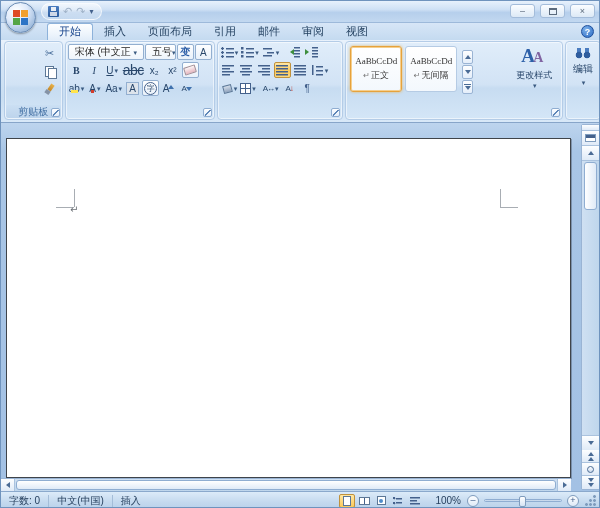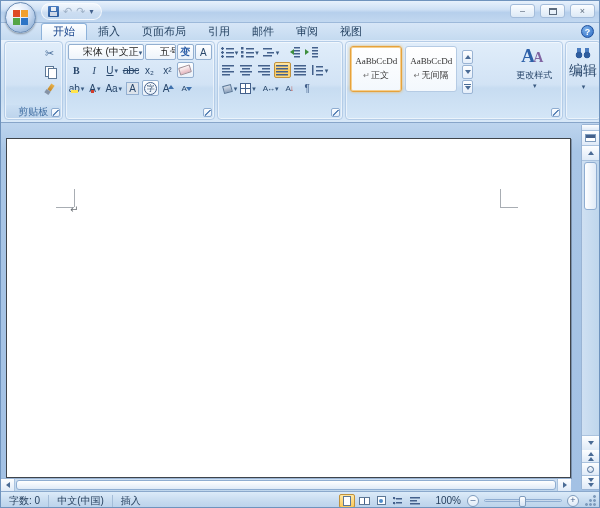--- a/index.html
+++ b/index.html
@@ -35,21 +35,21 @@
     text-shadow:0 1px 0 rgba(255,255,255,.85)}
   .winbtns{position:absolute;right:6px;top:3px;display:flex;gap:5px}
   .winbtn{width:25px;height:14px;border:1px solid #a3bcda;border-radius:3px;color:#5b6b7d;
     background:linear-gradient(#fbfdff,#dcE9f6);display:flex;align-items:center;justify-content:center;
     font-size:9px;line-height:9px}
   .ic-restore{width:8px;height:7px;border:1px solid #5b6b7d;border-top-width:2px}
 
   
   .tabrow{position:absolute;left:0;top:22px;width:600px;height:17px;
     background:linear-gradient(#d7e6f7,#c4daf0)}
-  .tabs{position:absolute;left:40px;top:0;height:17px;display:flex}
+  .tabs{position:absolute;left:46px;top:0;height:17px;display:flex}
   .tab{height:17px;line-height:17px;padding:0 11px;color:#1e3c5c;font-size:11px;border-radius:3px 3px 0 0}
   .tab.active{background:linear-gradient(#fdfeff,#eef5fc 60%,#e2edf9);border:1px solid #8db2da;border-bottom:none;
     color:#15428b;line-height:15px}
   .helpbtn{position:absolute;right:7px;top:2px;width:13px;height:13px;border-radius:50%;
     background:radial-gradient(circle at 35% 30%,#7cb1ea,#2f6cc4);border:1px solid #1d4f9c;color:#fff;
     font-size:9px;font-weight:bold;display:flex;align-items:center;justify-content:center}
 
   
   .ribbon{position:absolute;left:0;top:39px;width:600px;height:83px;
     background:linear-gradient(#e9f2fc,#d6e6f7 25%,#c9def2 70%,#d8e8f8);border-bottom:1px solid #87a5c9}
@@ -63,21 +63,21 @@
     background:
       linear-gradient(135deg,transparent 40%,#5f87b8 40%,#5f87b8 58%,transparent 58%) no-repeat 1px 1px/6px 6px,
       linear-gradient(#fdfeff,#e4eefa)}
   .fr{display:flex;align-items:center;gap:1px;padding:0 2px;margin-top:2px}
   .rbtn{position:relative;display:inline-flex;align-items:center;justify-content:center;height:16px;min-width:17px;
     padding:0 1px;border-radius:2px;color:#29476b;font-size:10px}
   .rbtn.boxed{border:1px solid #93afd0;background:linear-gradient(#fdfeff,#e9f1fa)}
   .rbtn.sel{background:linear-gradient(#ffe7a3,#fbc95b 60%,#fdda7e);border:1px solid #c0913c}
   .da{font-size:7px;color:#3a5a80;margin-left:1px;line-height:7px}
   .combo{display:flex;align-items:center;height:16px;background:linear-gradient(#ffffff,#eef4fb);
-    border:1px solid #93afd0;border-radius:2px;padding:0 14px;font-size:10px;color:#222;white-space:nowrap;overflow:hidden}
+    border:1px solid #93afd0;border-radius:2px;padding:0 6px;font-size:10px;color:#222;white-space:nowrap;overflow:hidden}
   .combo .da{margin-left:auto}
 
   
   .g-clip{width:59px}
   .paste{position:absolute;left:3px;top:3px;width:30px;height:60px;display:flex;flex-direction:column;
     align-items:center;justify-content:flex-start;border-radius:3px}
   .ic-clipboard{position:relative;width:17px;height:22px;background:linear-gradient(#e8a33d,#c87c1e);
     border:1px solid #8a5a14;border-radius:2px;margin-top:2px}
   .ic-clipboard::before{content:"";position:absolute;left:2px;top:4px;right:2px;bottom:1px;background:#fdfdfd;border:1px solid #b9c4d2}
   .ic-clipboard::after{content:"";position:absolute;left:4px;top:-2px;width:7px;height:4px;background:#9aa6b4;border-radius:1px}
@@ -90,21 +90,21 @@
   .ic-brush{position:relative;width:12px;height:12px}
   .ic-brush::before{content:"";position:absolute;left:5px;top:0;width:4px;height:7px;background:linear-gradient(#e8b24a,#c3872a);transform:rotate(35deg)}
   .ic-brush::after{content:"";position:absolute;left:1px;top:6px;width:5px;height:4px;background:#8593a6;transform:rotate(35deg)}
 
   
   .g-font{width:150px}
   .scis{color:#4a6f9b;font-size:11px}
   .b-bold{font-weight:bold;font-family:"Liberation Serif",serif}
   .b-italic{font-style:italic;font-family:"Liberation Serif",serif}
   .b-under{text-decoration:underline}
-  .b-strike{text-decoration:line-through;font-size:11px;letter-spacing:-.5px}
+  .b-strike{text-decoration:line-through;font-size:14px;letter-spacing:-.5px}
   .underbar{position:relative}
   .underbar::after{content:"";position:absolute;left:2px;right:2px;bottom:1px;height:3px}
   .ub-yellow::after{background:#ffe34d;border:1px solid #c9b row}
   .ub-yellow::after{background:#ffe34d}
   .ub-red::after{background:#d23c2a}
   .ic-eraser{width:12px;height:8px;background:linear-gradient(#fdf6f6,#e6b6bf);border:1px solid #a08b93;transform:rotate(-18deg);border-radius:1px}
   .shadA{background:#dde4ec;border:1px solid #93afd0;padding:0 2px}
   .circleZ{width:13px;height:13px;border:1px solid #44618c;border-radius:50%;display:inline-flex;align-items:center;justify-content:center;font-size:8px}
   .growshrink{position:relative;padding-right:5px}
   .growshrink::after{content:"";position:absolute;right:0;border-left:3px solid transparent;border-right:3px solid transparent}
@@ -168,21 +168,21 @@
   .chgstyle .lbl{font-size:9px;color:#29476b;margin-top:2px;white-space:nowrap}
 
   
   .g-edit{width:36px}
   .editbody{display:flex;flex-direction:column;align-items:center;padding-top:6px;gap:3px}
   .ic-binoc{width:16px;height:11px;background:
     radial-gradient(circle at 4px 7px,#2f5d9e 3.2px,transparent 3.6px),
     radial-gradient(circle at 12px 7px,#2f5d9e 3.2px,transparent 3.6px),
     linear-gradient(#4a7cc0,#4a7cc0) 2px 0/4px 4px no-repeat,
     linear-gradient(#4a7cc0,#4a7cc0) 10px 0/4px 4px no-repeat}
-  .editbody .lbl{font-size:14px;color:#29476b}
+  .editbody .lbl{font-size:10px;color:#29476b}
 
   
   .docarea{position:absolute;left:0;top:122px;width:600px;height:368px;
     background:linear-gradient(#bdd4ee,#a9c6e6 28px,#a3c1e4)}
   .page{position:absolute;left:5px;top:15px;width:565px;height:340px;background:#fff;
     border:1px solid #3f444a;box-shadow:1px 1px 0 rgba(40,50,65,.35)}
   .crop{position:absolute;background:#a8adb3}
   .pmark{position:absolute;left:63px;top:66px;font-size:10px;color:#6b7076;line-height:10px}
 
   

